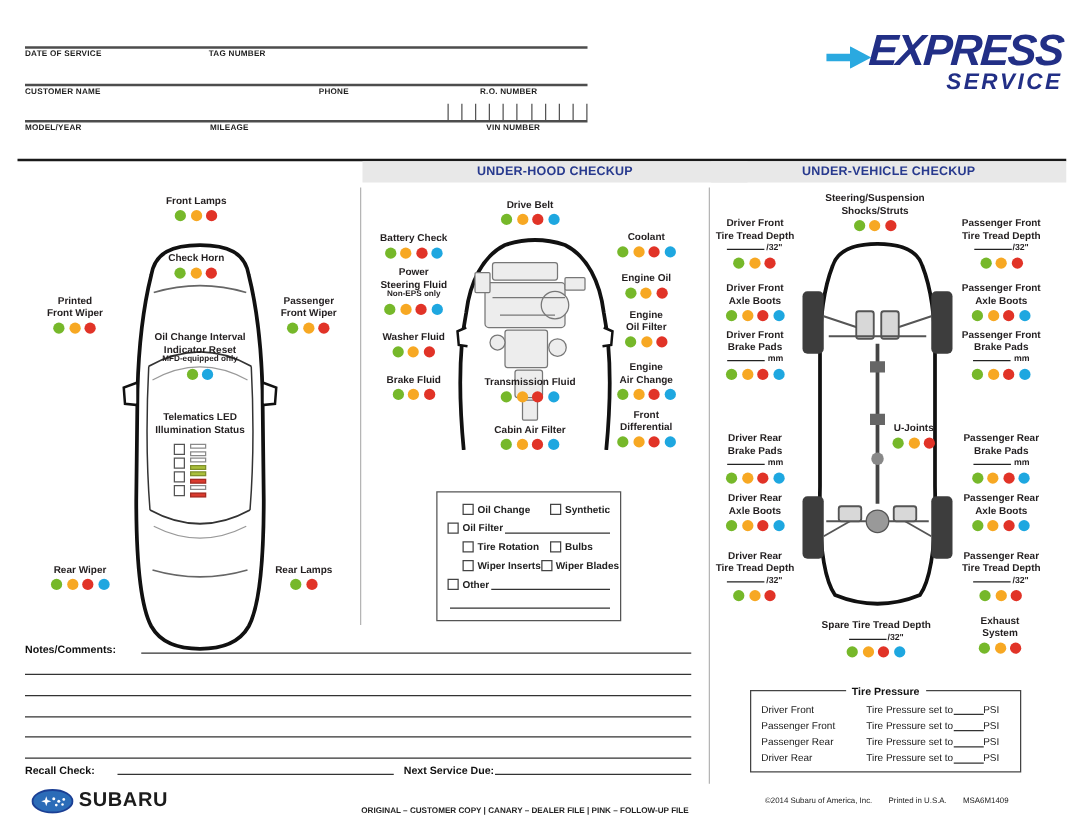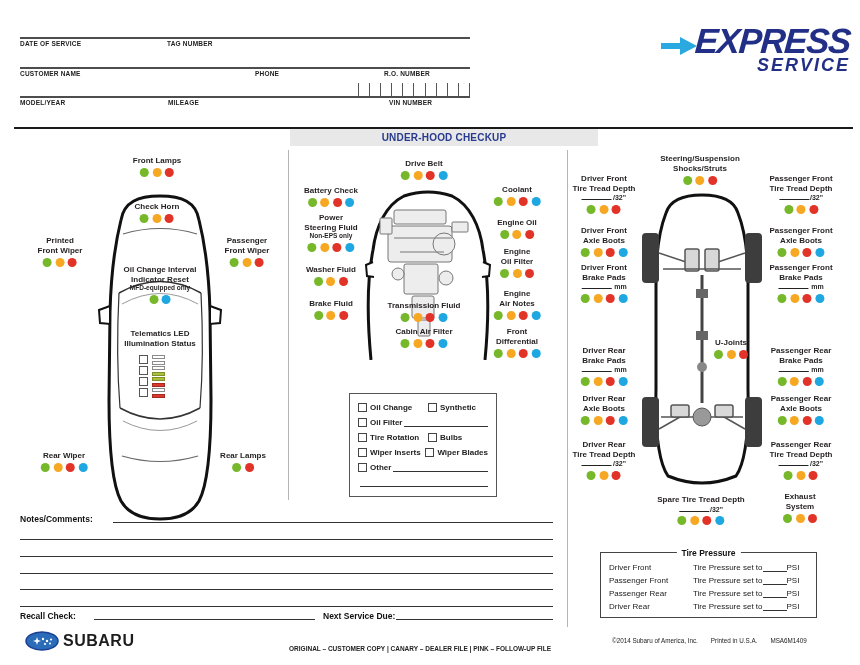--- a/index.html
+++ b/index.html
@@ -40,21 +40,21 @@
   .bars{display:flex;flex-direction:column;gap:1.5px;}
   .bar{width:13px;height:4px;border:1px solid #8a8a8a;background:#fff;box-sizing:border-box;}
   
   .diagram{position:absolute;z-index:1;}
   
   #services-box{position:absolute;left:349px;top:393px;width:148px;height:104px;border:1.2px solid #555;
                 box-sizing:border-box;display:flex;flex-direction:column;justify-content:space-between;
                 padding:9px 8px;z-index:6;background:#fff;}
   .svc-row{display:flex;align-items:flex-end;}
   .svc-item{display:flex;align-items:center;font-size:8px;font-weight:700;color:#222;white-space:nowrap;}
-  .svc-first{width:70px;}
+  .svc-first{width:70px;margin-left:12px;}
   .svc-cb{width:7px;height:7px;border:1px solid #444;margin-right:3px;background:#fff;flex:none;}
   .svc-line{flex:1;border-bottom:1px solid #333;height:8px;margin-left:2px;}
   
   .note-line{position:absolute;height:1px;background:#333;}
   .label-bold{position:absolute;font-size:8.5px;font-weight:700;color:#111;white-space:nowrap;}
   #tp-box{position:absolute;left:600px;top:552px;width:217px;height:66px;border:1.2px solid #444;box-sizing:border-box;z-index:6;}
   #tp-title{position:absolute;top:-5px;left:50%;transform:translateX(-50%);background:#fff;padding:0 5px;
             font-size:8.5px;font-weight:700;color:#111;white-space:nowrap;}
   #tp-rows{display:flex;flex-direction:column;justify-content:space-between;height:100%;box-sizing:border-box;padding:10px 8px 6px 8px;}
   .tp-row{display:flex;font-size:8px;color:#1a1a1a;align-items:flex-end;}
@@ -102,20 +102,21 @@
   <div id="logo">
     <div class="logo-line1">EXPRESS</div>
     <div class="logo-line2">SERVICE</div>
     <svg id="logo-arrow" width="36" height="18" viewBox="0 0 36 18">
       <polygon points="0,6 19,6 19,0 36,9 19,18 19,12 0,12" fill="#2aa9e0"></polygon>
     </svg>
   </div>
 
   <div class="topline"></div>
   <div class="colbar" style="left:290px;width:308px;">UNDER-HOOD CHECKUP</div>
+  <div class="colbar" style="left:569px;width:284px;">UNDER-VEHICLE CHECKUP</div>
   <div class="vdiv" style="left:288px;top:150px;height:350px;"></div>
   <div class="vdiv" style="left:567px;top:150px;height:477px;"></div>
 
   <svg class="diagram" style="left:92px;top:190px;" width="136" height="332" viewBox="0 0 136 332">
     <path d="M68,6 C46,6 32,12 29,30 C23,54 19,84 18,122 L17,210 C17,262 21,296 29,311 C37,325 51,329 68,329 C85,329 99,325 107,311 C115,296 119,262 119,210 L118,122 C117,84 113,54 107,30 C104,12 90,6 68,6 Z" fill="none" stroke="#111" stroke-width="3"></path>
     <path d="M31,44 Q68,33 105,44" fill="none" stroke="#666" stroke-width="1.2"></path>
     <path d="M27,103 Q68,80 109,103" fill="none" stroke="#333" stroke-width="1.5"></path>
     <path d="M30,114 Q68,93 106,114" fill="none" stroke="#999" stroke-width="1"></path>
     <path d="M27,103 C25,142 25,180 28,218" fill="none" stroke="#333" stroke-width="1.2"></path>
     <path d="M109,103 C111,142 111,180 108,218" fill="none" stroke="#333" stroke-width="1.2"></path>
@@ -282,21 +283,21 @@
       </div>
       <div class="checkpoint" style="left: 424px; top: 301px;">
         <div class="cp-line">Transmission Fluid</div>
         <div class="dots">
           <span class="dot" style="background: rgb(118, 184, 42);"></span>
           <span class="dot" style="background: rgb(247, 168, 35);"></span>
           <span class="dot" style="background: rgb(225, 51, 39);"></span>
           <span class="dot" style="background: rgb(30, 167, 224);"></span>
         </div>
       </div>
-      <div class="checkpoint" style="left: 424px; top: 327px;">
+      <div class="checkpoint" style="left: 424px; top: 339px;">
         <div class="cp-line">Cabin Air Filter</div>
         <div class="dots">
           <span class="dot" style="background: rgb(118, 184, 42);"></span>
           <span class="dot" style="background: rgb(247, 168, 35);"></span>
           <span class="dot" style="background: rgb(225, 51, 39);"></span>
           <span class="dot" style="background: rgb(30, 167, 224);"></span>
         </div>
       </div>
       <div class="checkpoint" style="left: 517px; top: 185px;">
         <div class="cp-line">Coolant</div>
@@ -319,21 +320,21 @@
         <div class="cp-line">Engine</div>
         <div class="cp-line">Oil Filter</div>
         <div class="dots">
           <span class="dot" style="background: rgb(118, 184, 42);"></span>
           <span class="dot" style="background: rgb(247, 168, 35);"></span>
           <span class="dot" style="background: rgb(225, 51, 39);"></span>
         </div>
       </div>
       <div class="checkpoint" style="left: 517px; top: 289px;">
         <div class="cp-line">Engine</div>
-        <div class="cp-line">Air Notes</div>
+        <div class="cp-line">Air Change</div>
         <div class="dots">
           <span class="dot" style="background: rgb(118, 184, 42);"></span>
           <span class="dot" style="background: rgb(247, 168, 35);"></span>
           <span class="dot" style="background: rgb(225, 51, 39);"></span>
           <span class="dot" style="background: rgb(30, 167, 224);"></span>
         </div>
       </div>
       <div class="checkpoint" style="left: 517px; top: 327px;">
         <div class="cp-line">Front</div>
         <div class="cp-line">Differential</div>

